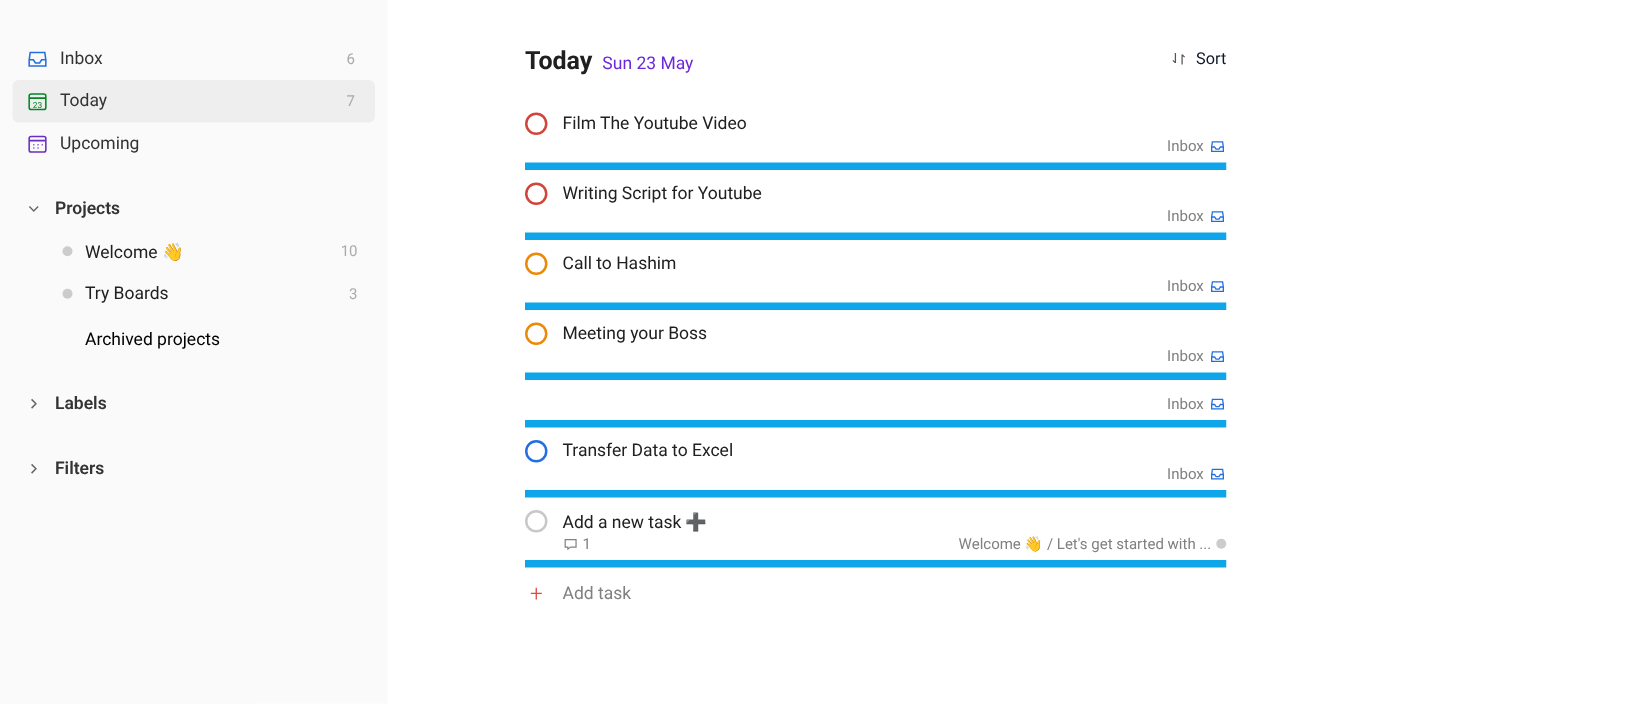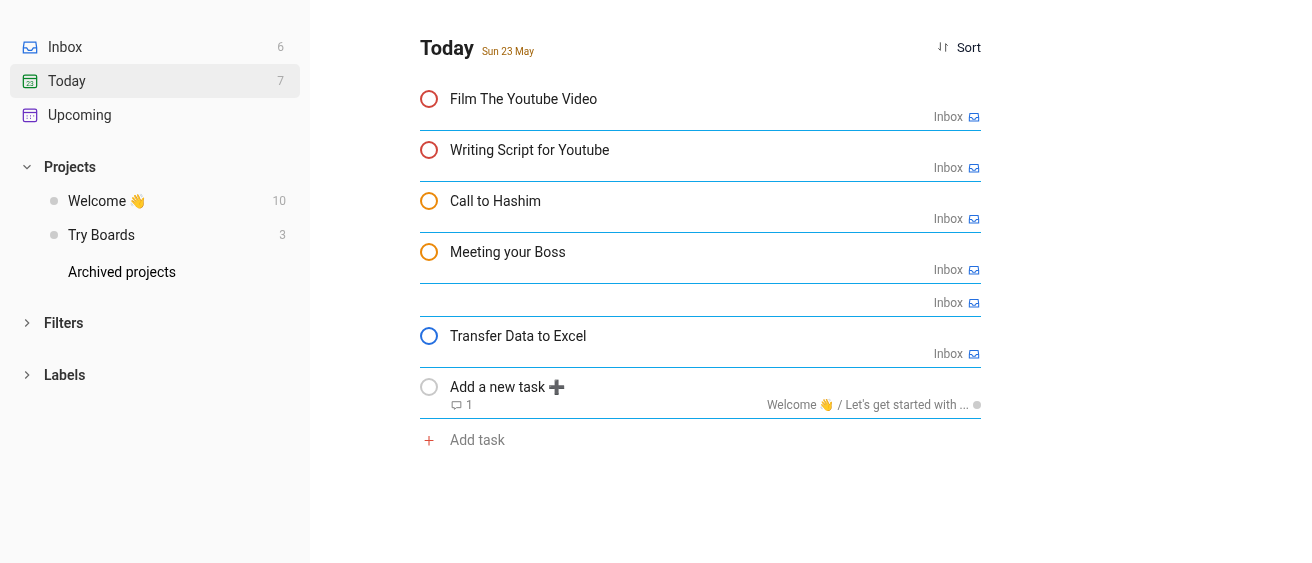--- a/index.html
+++ b/index.html
@@ -20,24 +20,24 @@
   .sb-section-label { font-weight: 600; color: #333; }
 
   .sb-proj { display: flex; align-items: center; height: 34px; padding: 0 14px 0 58px; border-radius: 5px; cursor: pointer; position: relative; }
   .proj-dot { width: 8px; height: 8px; border-radius: 50%; background: #ccc; position: absolute; left: 40px; }
   .proj-label { flex: 1; }
   .proj-count { color: #aaa; font-size: 12px; }
   .sb-archived { padding: 8px 10px 8px 58px; color: #000000; cursor: pointer; margin-top: 4px; }
 
   .header-row { display: flex; align-items: baseline; margin-bottom: 20px; }
   .title { font-size: 20px; font-weight: 700; margin-right: 8px; }
-  .subtitle { font-size: 10px; color: #a16207; }
+  .subtitle { font-size: 14px; color: #6d28d9; }
   .sort-btn { margin-left: auto; display: flex; align-items: center; gap: 6px; color: #0f172a; font-size: 13px; cursor: pointer; }
 
-  .task { border-bottom: 1px solid #0ea5e9; padding: 10px 0 6px 0; cursor: pointer; }
+  .task { border-bottom: 6px solid #0ea5e9; padding: 10px 0 6px 0; cursor: pointer; }
   .task-row1 { display: flex; align-items: center; }
   .checkbox { width: 18px; height: 18px; border-radius: 50%; border: 2px solid #999; margin-right: 12px; flex-shrink: 0; }
   .checkbox.p1 { border-color: #d1453b; }
   .checkbox.p2 { border-color: #eb8909; }
   .checkbox.p3 { border-color: #246fe0; }
   .checkbox.p4 { border-color: #c8c8c8; }
   .task-title { font-size: 14px; color: #202020; }
   .task-row2 { display: flex; justify-content: flex-end; align-items: center; padding-top: 2px; font-size: 12px; color: #808080; gap: 4px; }
   .task-row2 .left-meta { margin-right: auto; margin-left: 30px; display: flex; align-items: center; gap: 3px; color: #808080; }
   .proj-pill { display: flex; align-items: center; gap: 4px; }
@@ -114,30 +114,30 @@
     <div class="sb-archived">
       <span>Archived projects</span>
     </div>
 
     <div class="sb-section">
       <span class="chev">
         <svg width="14" height="14" viewBox="0 0 24 24" fill="none" stroke="#666" stroke-width="2">
             <path d="M9 6l6 6-6 6"></path>
           </svg>
       </span>
-      <span class="sb-section-label">Filters</span>
+      <span class="sb-section-label">Labels</span>
     </div>
 
     <div class="sb-section">
       <span class="chev">
         <svg width="14" height="14" viewBox="0 0 24 24" fill="none" stroke="#666" stroke-width="2">
             <path d="M9 6l6 6-6 6"></path>
           </svg>
       </span>
-      <span class="sb-section-label">Labels</span>
+      <span class="sb-section-label">Filters</span>
     </div>
 
   </div>
 
   <div class="main">
     <div class="header-row">
       <span class="title">Today</span>
       <span class="subtitle">Sun 23 May</span>
       <div class="sort-btn">
         <span>

